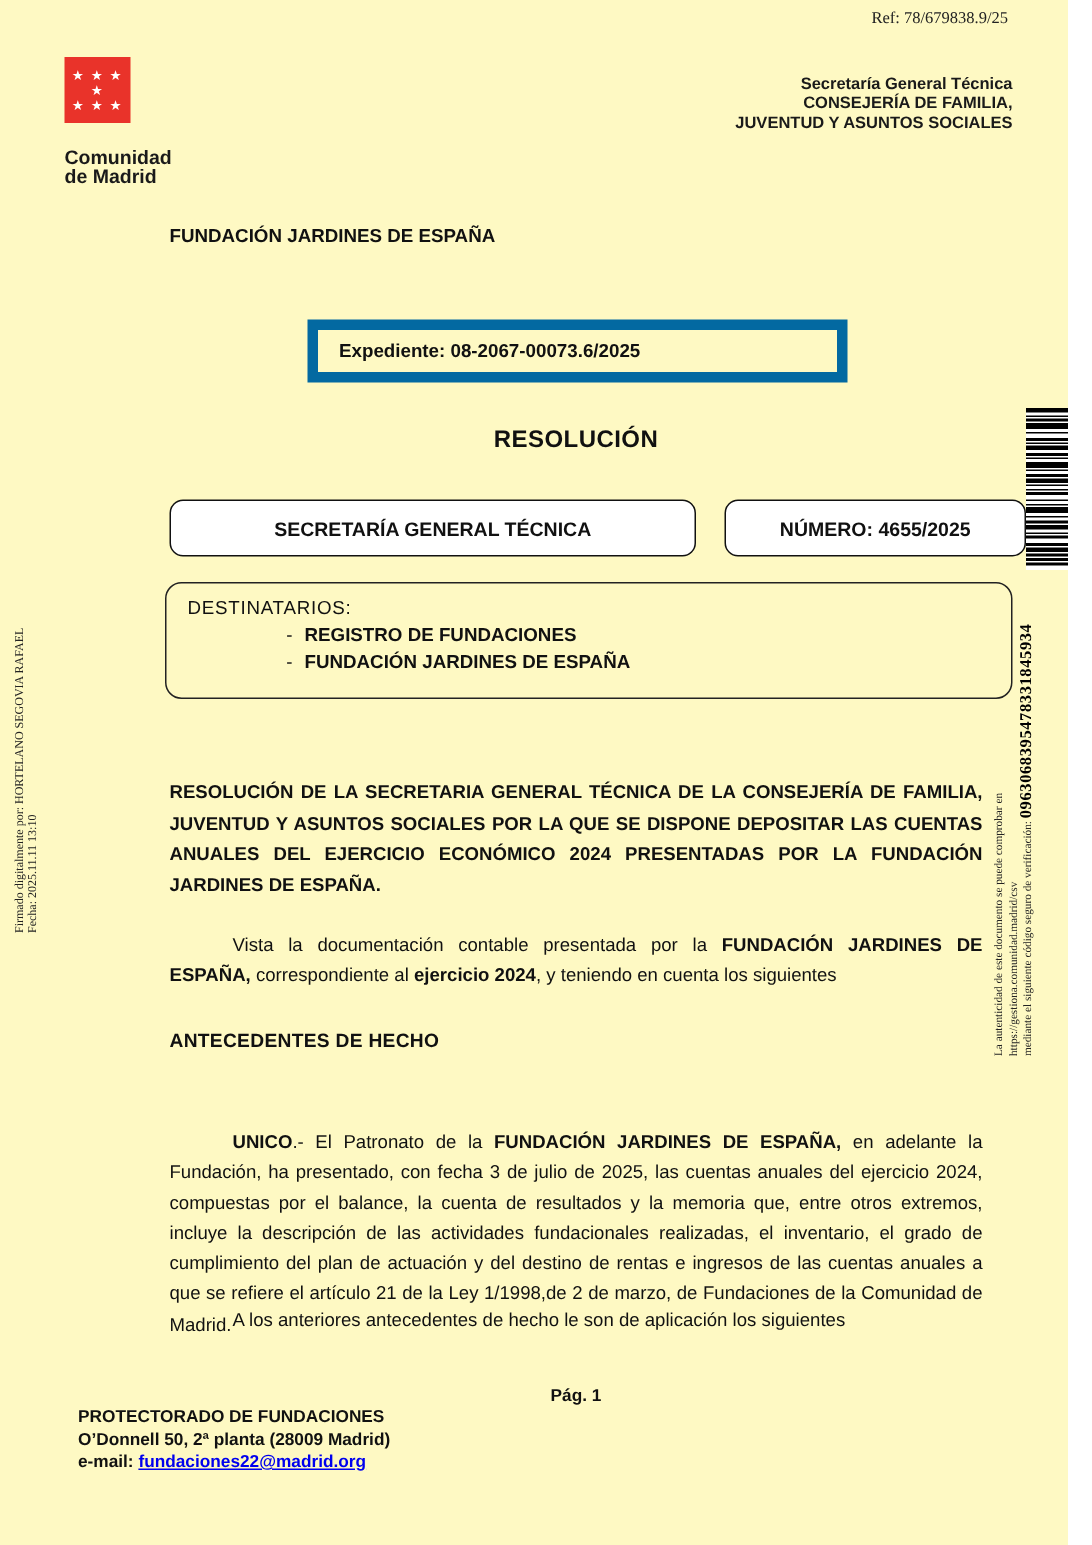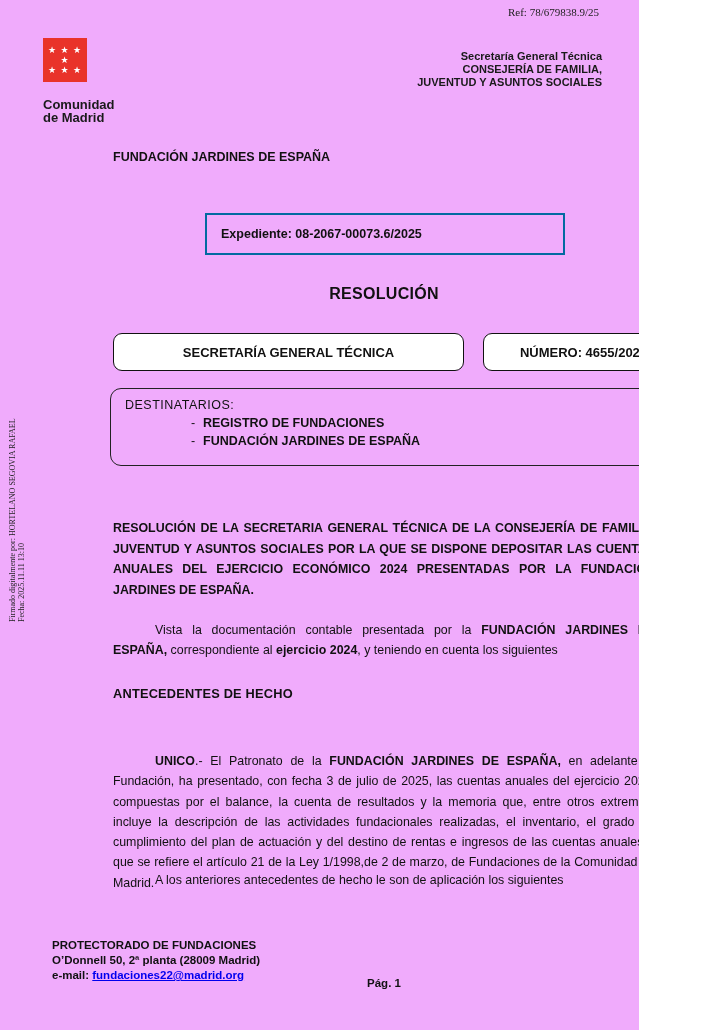--- a/index.html
+++ b/index.html
@@ -1,36 +1,36 @@
 <!DOCTYPE html>
 <html><head>
 <meta charset="utf-8">
 <style>
   * { margin:0; padding:0; box-sizing:border-box; }
   html,body { background:#fff; }
   .page {
-    position:relative; width:639px; height:1030px; background:#f0abfc;
+    position:relative; width:712px; height:1030px; background:#fef9c3;
     font-family:"Liberation Sans", sans-serif; color:#111; overflow:hidden;
   }
   .serif { font-family:"Liberation Serif", serif; }
   .b { font-weight:bold; }
   .abs { position:absolute; }
 
   .ref { top:6px; right:40px; font-size:11px; color:#222; }
 
   .logo-box { left:43px; top:38px; width:44px; height:44px; display:flex; flex-direction:column;
     align-items:center; justify-content:center; line-height:10px; }
   .logo-stars { color:#fff; font-size:9px; letter-spacing:1px; text-align:center; }
   .logo-name { left:43px; top:98px; font-size:13px; font-weight:bold; line-height:13px; color:#1a1a1a; }
 
   .letterhead { top:50px; right:37px; text-align:right; font-size:11px; font-weight:bold; line-height:13px; color:#1a1a1a; }
 
   .addressee { left:113px; top:150px; font-size:12.5px; font-weight:bold; }
 
-  .exp-box { left:205px; top:213px; width:360px; height:42px; border:2px solid #0369a1;
+  .exp-box { left:205px; top:213px; width:360px; height:42px; border:7px solid #0369a1;
     display:flex; align-items:center; padding-left:14px; font-size:12.5px; font-weight:bold; }
 
   .doc-title { left:113px; top:285px; width:542px; text-align:center; font-size:16px; font-weight:bold; letter-spacing:0.3px; }
 
   .round-box { border:1.5px solid #111; border-radius:9px; height:38px; display:flex; align-items:center;
     justify-content:center; font-size:13px; font-weight:bold; background:#fff; }
   .org-box { left:113px; top:333px; width:351px; }
   .num-box { left:483px; top:333px; width:201px; }
 
   .dest-box { left:110px; top:388px; width:565px; height:78px; border:1.5px solid #222; border-radius:11px;
@@ -40,21 +40,21 @@
   .dest-dash { width:20px; text-align:center; margin-left:58px; font-weight:normal; }
 
   .body-par { left:113px; width:542px; font-size:12.4px; line-height:20px; text-align:justify; }
   .subject { top:518px; font-weight:bold; line-height:20.5px; }
   .vista { top:620px; text-indent:42px; }
   .heading { left:113px; top:686px; width:542px; text-align:left; font-size:12.8px; font-weight:bold;
     letter-spacing:0.2px; }
   .unico { top:751px; text-indent:42px; line-height:20.3px; }
   .closing { top:870px; text-indent:42px; text-align:left; }
 
-  .pagenum { left:113px; top:977px; width:542px; text-align:center; font-size:11.5px; font-weight:bold; }
+  .pagenum { left:113px; top:925px; width:542px; text-align:center; font-size:11.5px; font-weight:bold; }
 
   .footer { left:52px; top:938px; font-size:11.5px; font-weight:bold; line-height:15px; }
   .footer a { color:#0000ee; text-decoration:underline; cursor:pointer;margin-top:48px; }
 
   .rot { position:absolute; transform:rotate(-90deg); transform-origin:0 0; }
   .sig { left:9px; top:622px; width:232px; font-size:8px; line-height:8.8px; color:#222; }
   .verif { left:661px; top:704px; width:432px; font-size:7.5px; line-height:9.5px; color:#222; }
   .verif .code { font-size:11px; font-weight:bold; letter-spacing:0.4px; color:#000; }
 
   .barcode { left:684px; top:272px; width:30px; height:108px; overflow:hidden; background:#fff; }

